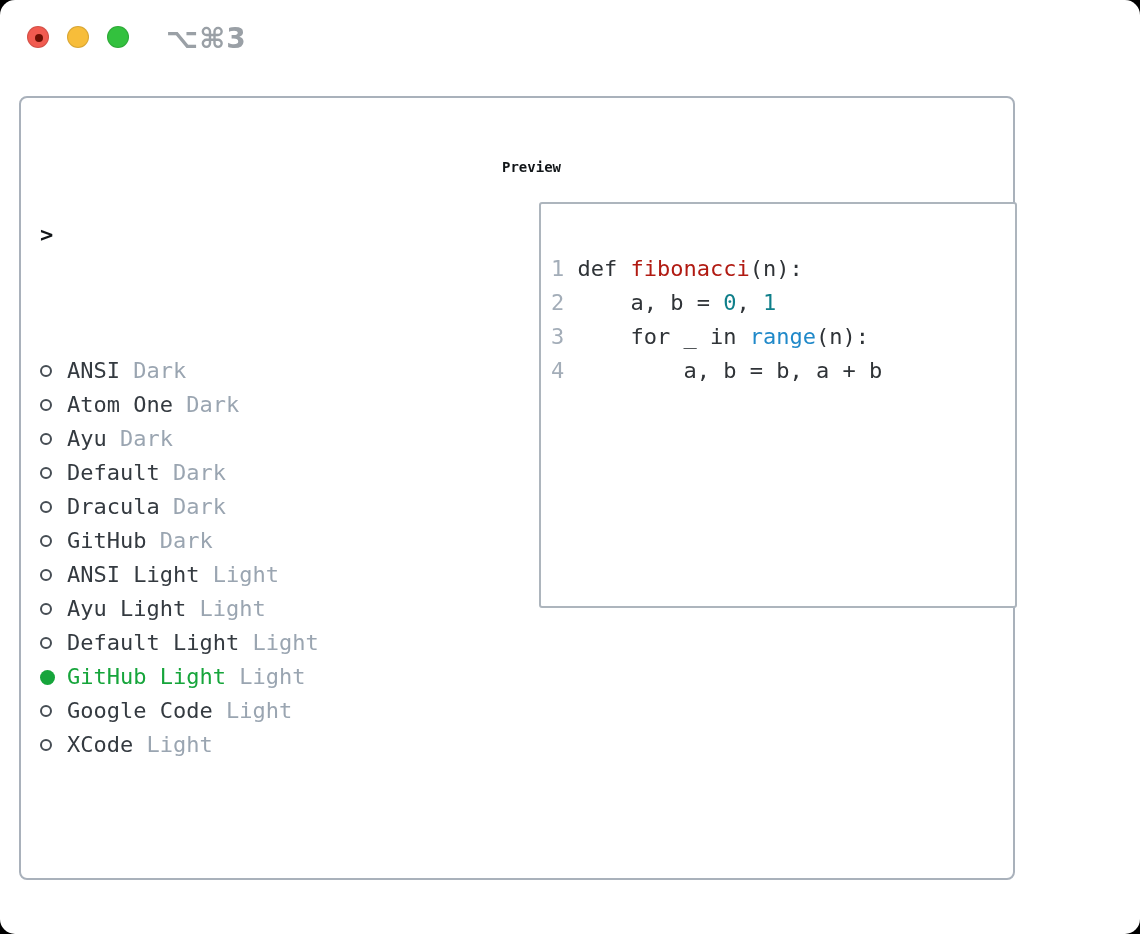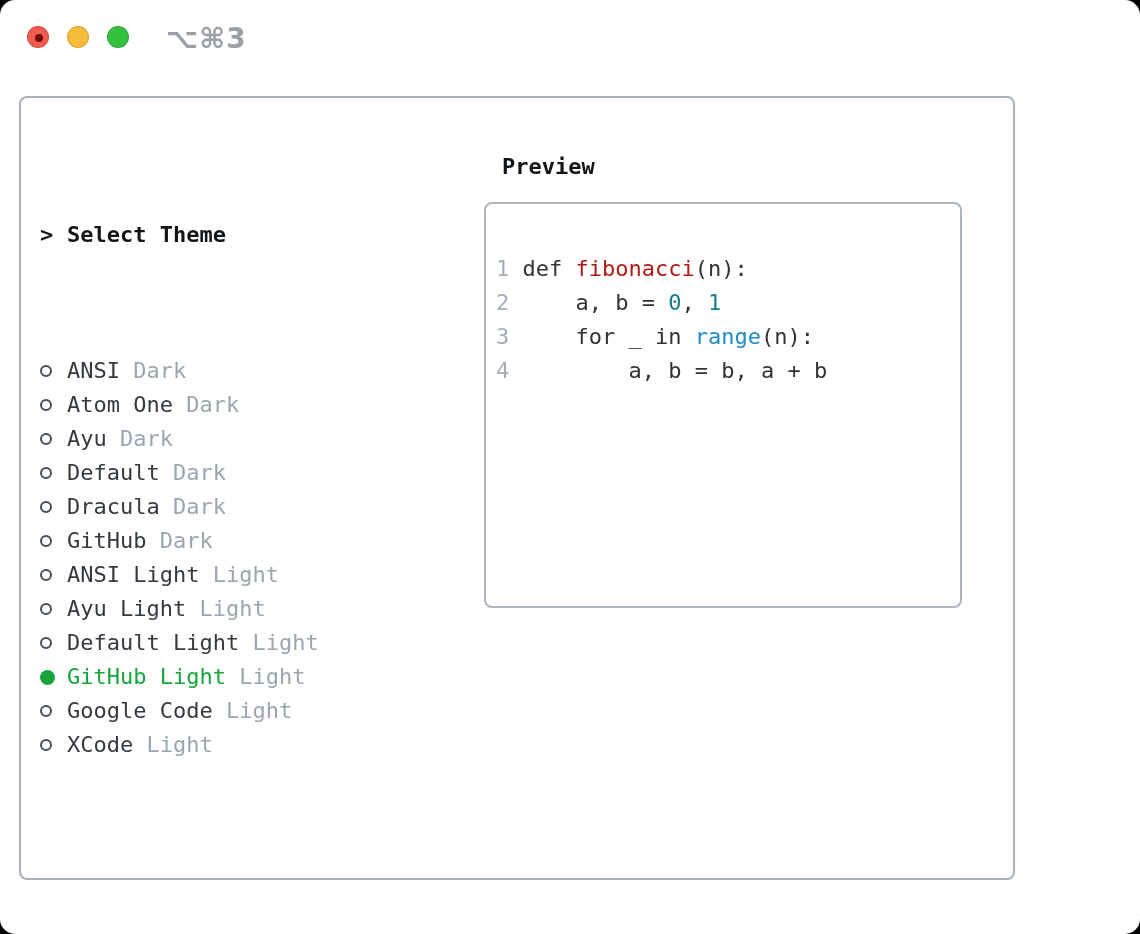--- a/index.html
+++ b/index.html
@@ -39,24 +39,24 @@
   .marker{display:inline-flex;width:27px;align-items:center;flex:none}
   .prompt{font-weight:bold;color:var(--header-text)}
   .ring{width:12px;height:12px;border:2px solid #464d54;border-radius:50%;display:inline-block}
   .dot{width:15px;height:15px;border-radius:50%;background:var(--accent-green);display:inline-block}
   .hdr{font-weight:bold;color:var(--header-text)}
   .theme-name{color:var(--item-text)}
   .theme-variant{color:var(--variant-text)}
   .selected .theme-name,.selected .opt-label{color:var(--accent-green)}
 
   
-  .preview-header{position:absolute;left:481px;top:52px;font-size:22px;line-height:34px;
+  .preview-header{position:absolute;left:481px;top:52px;font-size:14px;line-height:34px;
     font-weight:bold;color:var(--header-text)}
-  .preview-box{position:absolute;left:463px;top:104px;width:478px;height:406px;
-    border:2px solid #adb5bd;border-radius:8px;background:#fff;
+  .preview-box{position:absolute;left:518px;top:104px;width:478px;height:406px;
+    border:2px solid #adb5bd;border-radius:3px;background:#fff;
     padding:48px 10px 0 10px;overflow:hidden}
   .code-line{font-size:22px;line-height:34px;white-space:pre;color:var(--code-plain)}
   .tok-num{color:var(--line-number)}
   .tok-plain{color:var(--code-plain)}
   .tok-kw{color:var(--code-plain)}
   .tok-fn{color:var(--code-function)}
   .tok-lit{color:var(--code-number)}
   .tok-builtin{color:var(--code-builtin)}
   .tok-ctx{color:var(--diff-context)}
   .tok-del{color:var(--diff-deleted)}
@@ -73,21 +73,21 @@
       <span class="light yellow"></span>
       <span class="light green"></span>
     </div>
     <div class="win-title">⌥⌘3</div>
   </div>
 
   <div class="panel">
 
     <div class="left-col">
       <div class="row">
-        <span class="marker prompt">&gt;</span><span class="hdr">Select Theme</span>
+        <span class="marker prompt">&gt;</span>
       </div>
       
       <div><div class="row"><span class="marker"><span class="ring"></span></span><span class="theme-name">ANSI</span><span class="theme-variant"> Dark</span></div><div class="row"><span class="marker"><span class="ring"></span></span><span class="theme-name">Atom One</span><span class="theme-variant"> Dark</span></div><div class="row"><span class="marker"><span class="ring"></span></span><span class="theme-name">Ayu</span><span class="theme-variant"> Dark</span></div><div class="row"><span class="marker"><span class="ring"></span></span><span class="theme-name">Default</span><span class="theme-variant"> Dark</span></div><div class="row"><span class="marker"><span class="ring"></span></span><span class="theme-name">Dracula</span><span class="theme-variant"> Dark</span></div><div class="row"><span class="marker"><span class="ring"></span></span><span class="theme-name">GitHub</span><span class="theme-variant"> Dark</span></div><div class="row"><span class="marker"><span class="ring"></span></span><span class="theme-name">ANSI Light</span><span class="theme-variant"> Light</span></div><div class="row"><span class="marker"><span class="ring"></span></span><span class="theme-name">Ayu Light</span><span class="theme-variant"> Light</span></div><div class="row"><span class="marker"><span class="ring"></span></span><span class="theme-name">Default Light</span><span class="theme-variant"> Light</span></div><div class="row selected"><span class="marker"><span class="dot"></span></span><span class="theme-name">GitHub Light</span><span class="theme-variant"> Light</span></div><div class="row"><span class="marker"><span class="ring"></span></span><span class="theme-name">Google Code</span><span class="theme-variant"> Light</span></div><div class="row"><span class="marker"><span class="ring"></span></span><span class="theme-name">XCode</span><span class="theme-variant"> Light</span></div></div>
       <div class="row blank"></div>
       <div class="row">
         <span class="marker"></span><span class="hdr">Apply To</span>
       </div>
       
       
       

